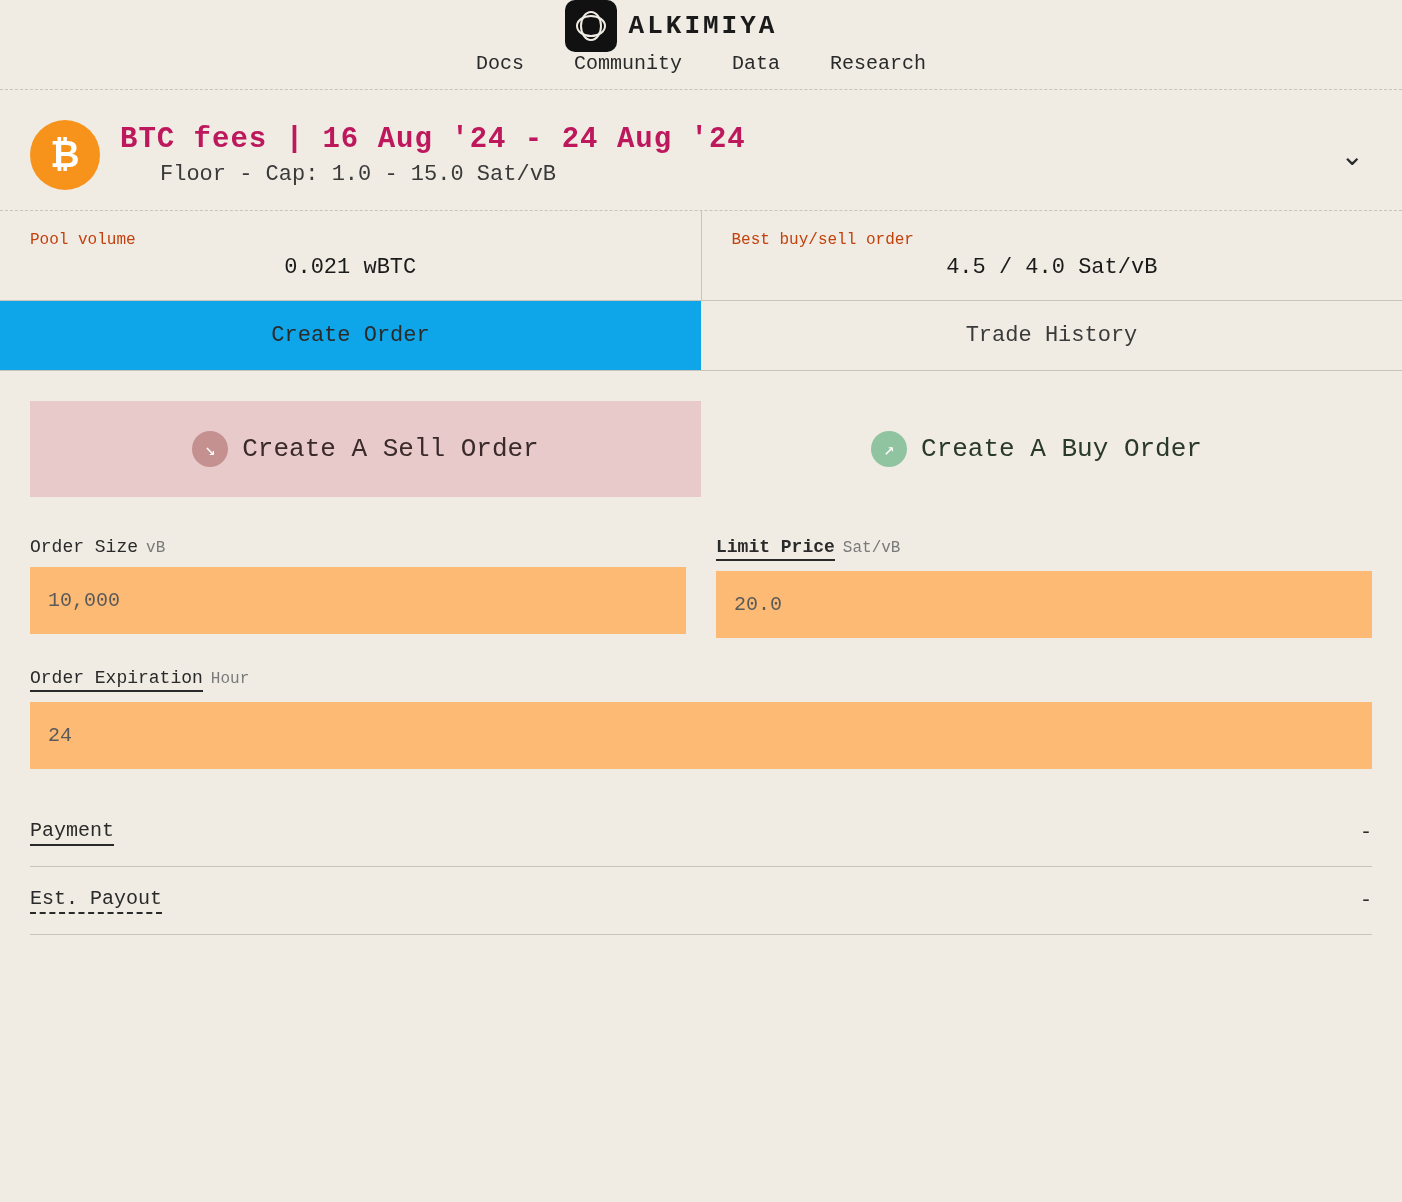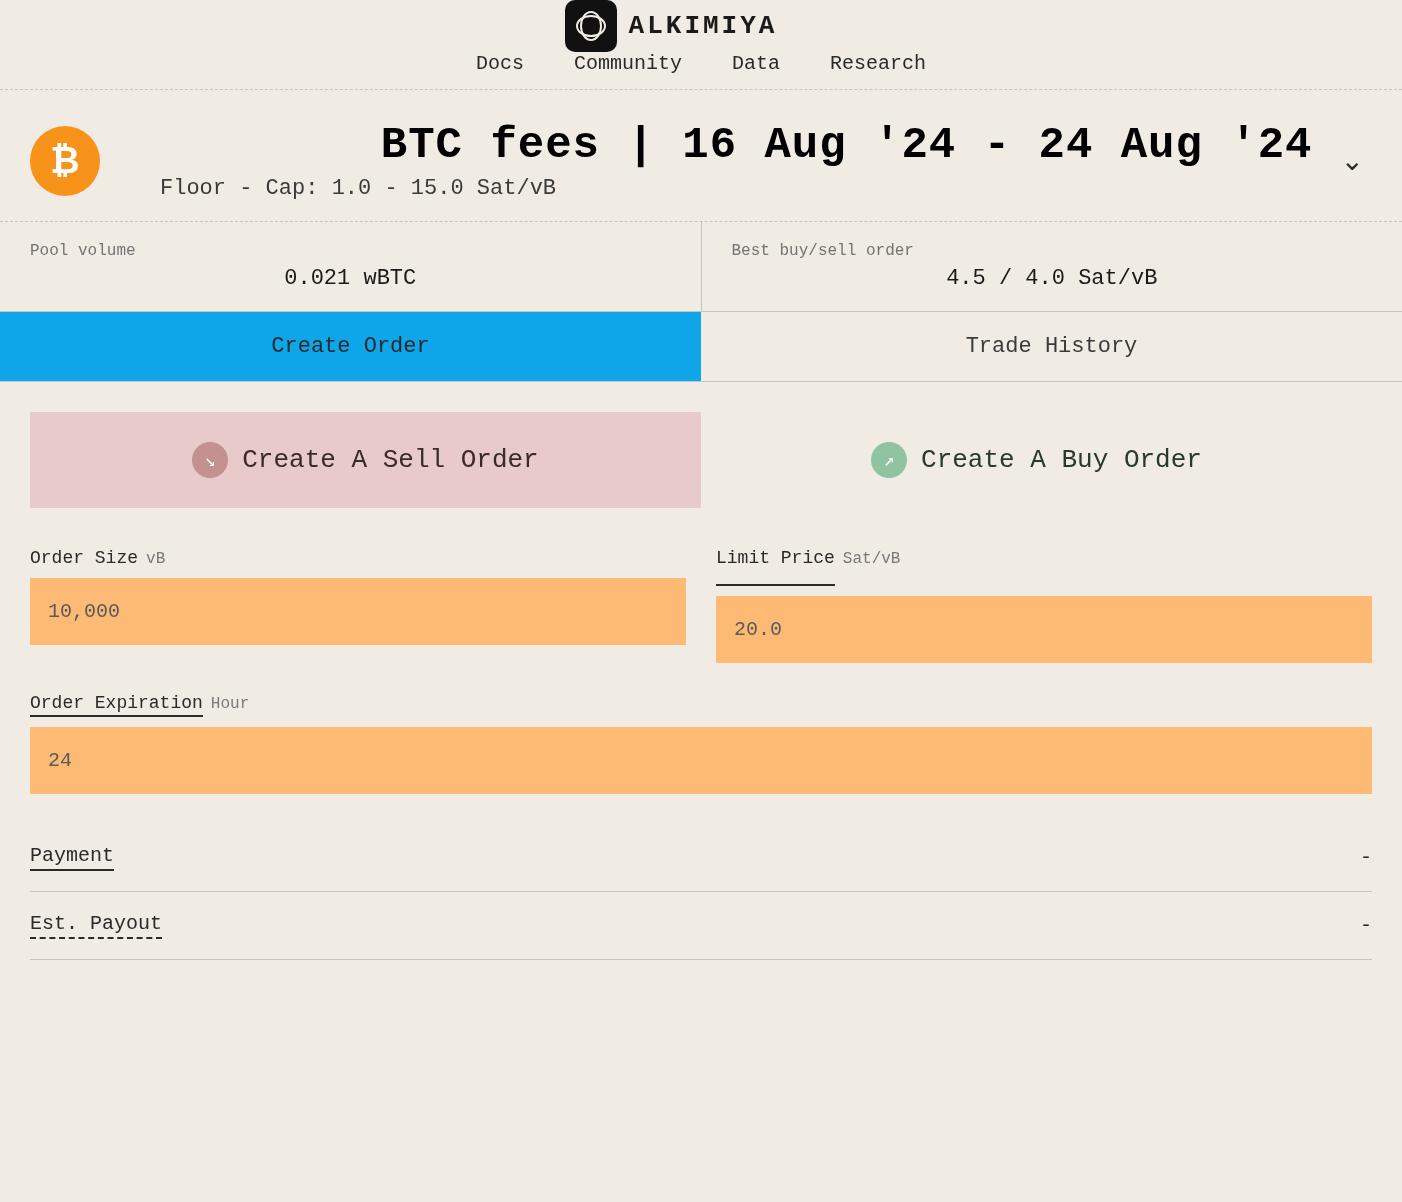--- a/index.html
+++ b/index.html
@@ -92,26 +92,25 @@
       color: white;
       font-weight: bold;
       font-family: Arial, sans-serif;
     }
 
     .header-text-area {
       flex: 1;
     }
 
     .header-title {
-      font-size: 44px;
+      font-size: 29px;
       font-weight: bold;
       font-family: 'Courier New', monospace;
-      color: #000000;
+      color: #be185d;
       letter-spacing: 1px;
-      text-align: right;
     }
 
     .header-subtitle {
       font-size: 22px;
       font-family: 'Courier New', monospace;
       color: #3a3a3a;
       margin-top: 6px;
       margin-left: 40px;
     }
 
@@ -135,21 +134,21 @@
       padding: 20px 30px;
       border-right: 1px solid #c8c4bc;
     }
 
     .stat-cell:last-child {
       border-right: none;
     }
 
     .stat-label {
       font-size: 16px;
-      color: #737373;
+      color: #c2410c;
       font-family: 'Courier New', monospace;
       margin-bottom: 6px;
     }
 
     .stat-value {
       font-size: 22px;
       font-family: 'Courier New', monospace;
       color: #1a1a1a;
       text-align: center;
     }
@@ -376,21 +375,21 @@
   <div class="form-row">
     <div class="form-group">
       <div class="form-label">
         <span>Order Size</span>
         <span class="form-label-unit">vB</span>
       </div>
       <input class="form-input" type="text" value="10,000" placeholder="10,000" style="">
     </div>
     <div class="form-group">
       <div class="form-label">
-        <span style="border-bottom: 2px solid #2a2a2a; padding-bottom: 16px;">Limit Price</span>
+        <span style="border-bottom: 2px solid #2a2a2a; padding-bottom: 2px; font-weight: bold;">Limit Price</span>
         <span class="form-label-unit">Sat/vB</span>
       </div>
       <input class="form-input" type="text" value="20.0" placeholder="20.0" style="">
     </div>
   </div>
 
   <div class="form-full">
     <div class="form-label">
       <span style="border-bottom: 2px solid #2a2a2a; padding-bottom: 2px;">Order Expiration</span>
       <span class="form-label-unit">Hour</span>

